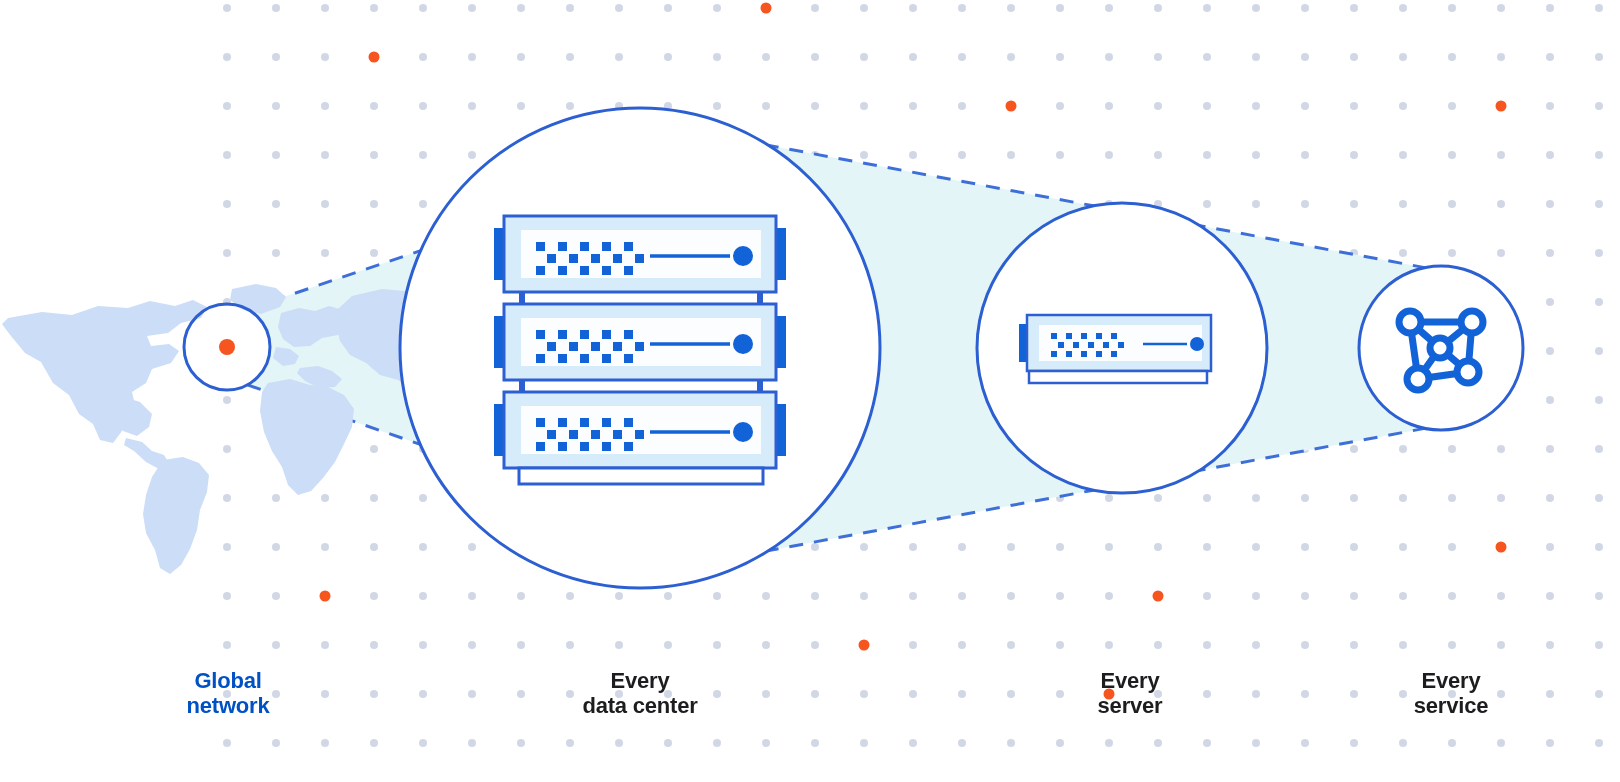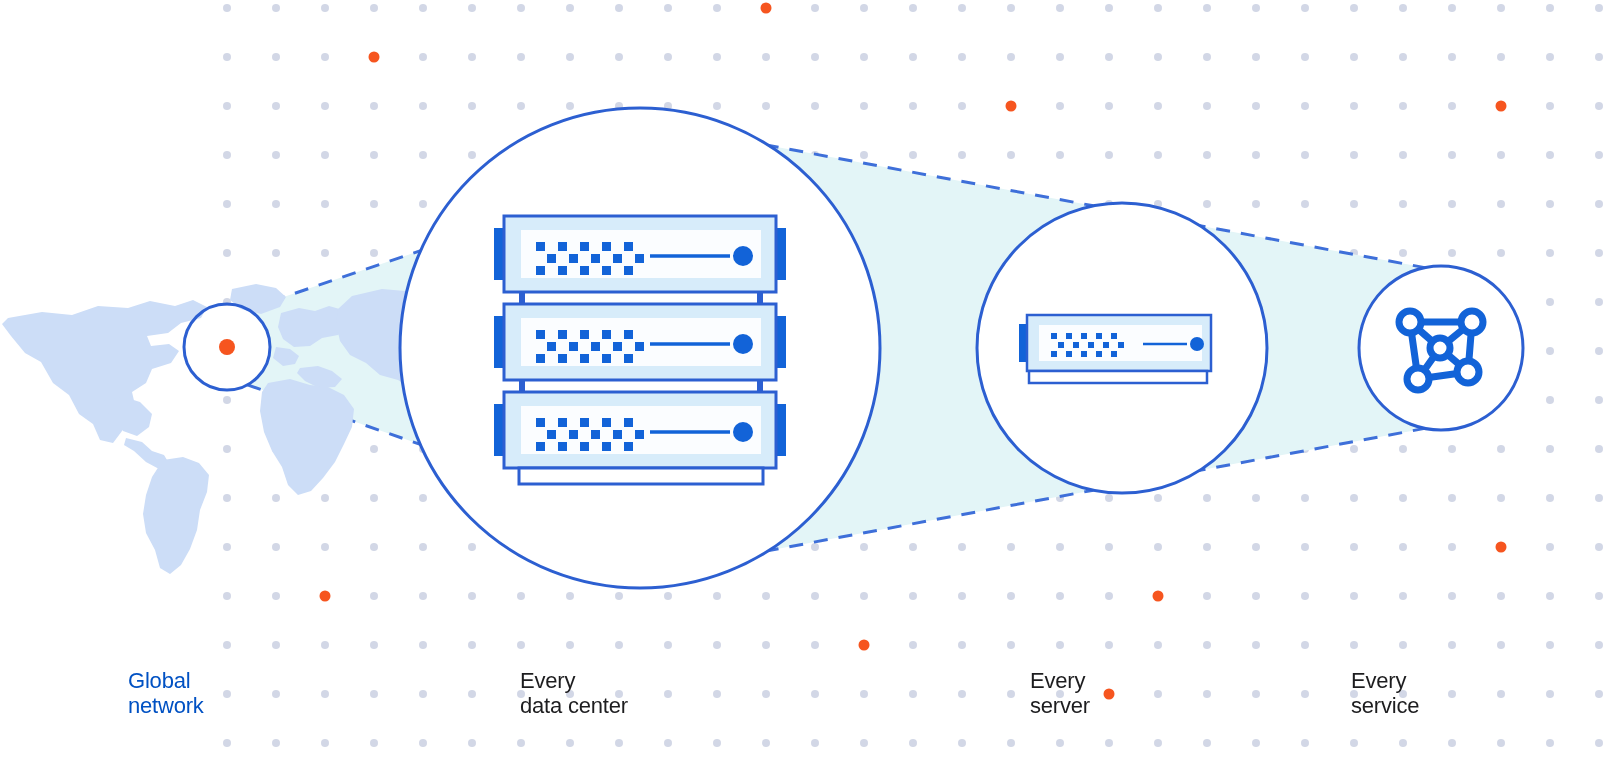--- a/index.html
+++ b/index.html
@@ -8,23 +8,24 @@
     width:1620px;height:782px;
     background:#ffffff;
     font-family:"Liberation Sans","DejaVu Sans",sans-serif;
     overflow:hidden;
     position:relative;
   }
   #stage{position:absolute;left:0;top:0;width:1620px;height:782px;}
   svg.layer{position:absolute;left:0;top:0;width:1620px;height:782px;overflow:visible;}
   .label{
     position:absolute;
+    text-align:center;
     font-size:22px;
     line-height:25px;
-    font-weight:400;
+    font-weight:700;
     color:#1d1d1f;
     white-space:pre-line;
     letter-spacing:-0.2px;
   }
   .label.accent{color:#0051c3;}
 </style>
 </head>
 <body>
 
 <div id="stage">

